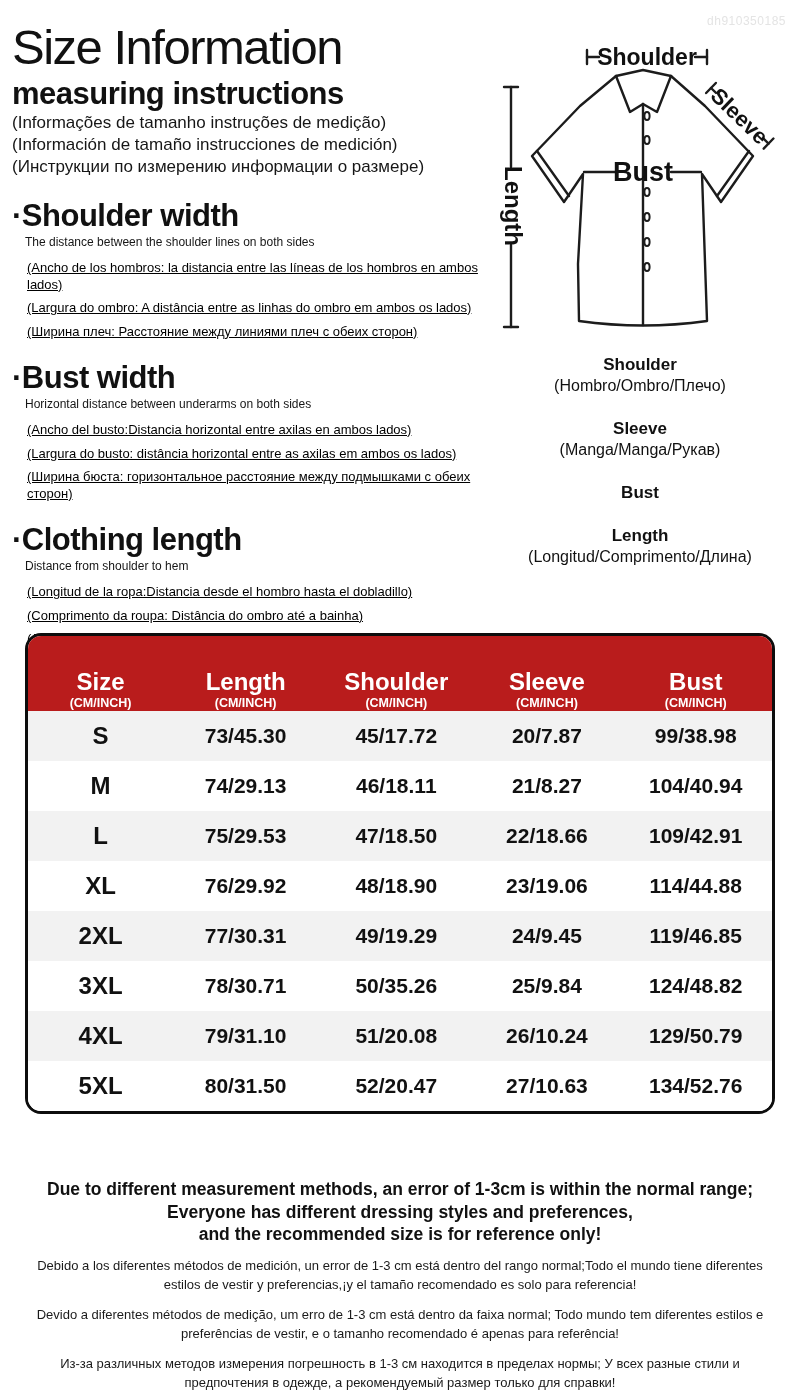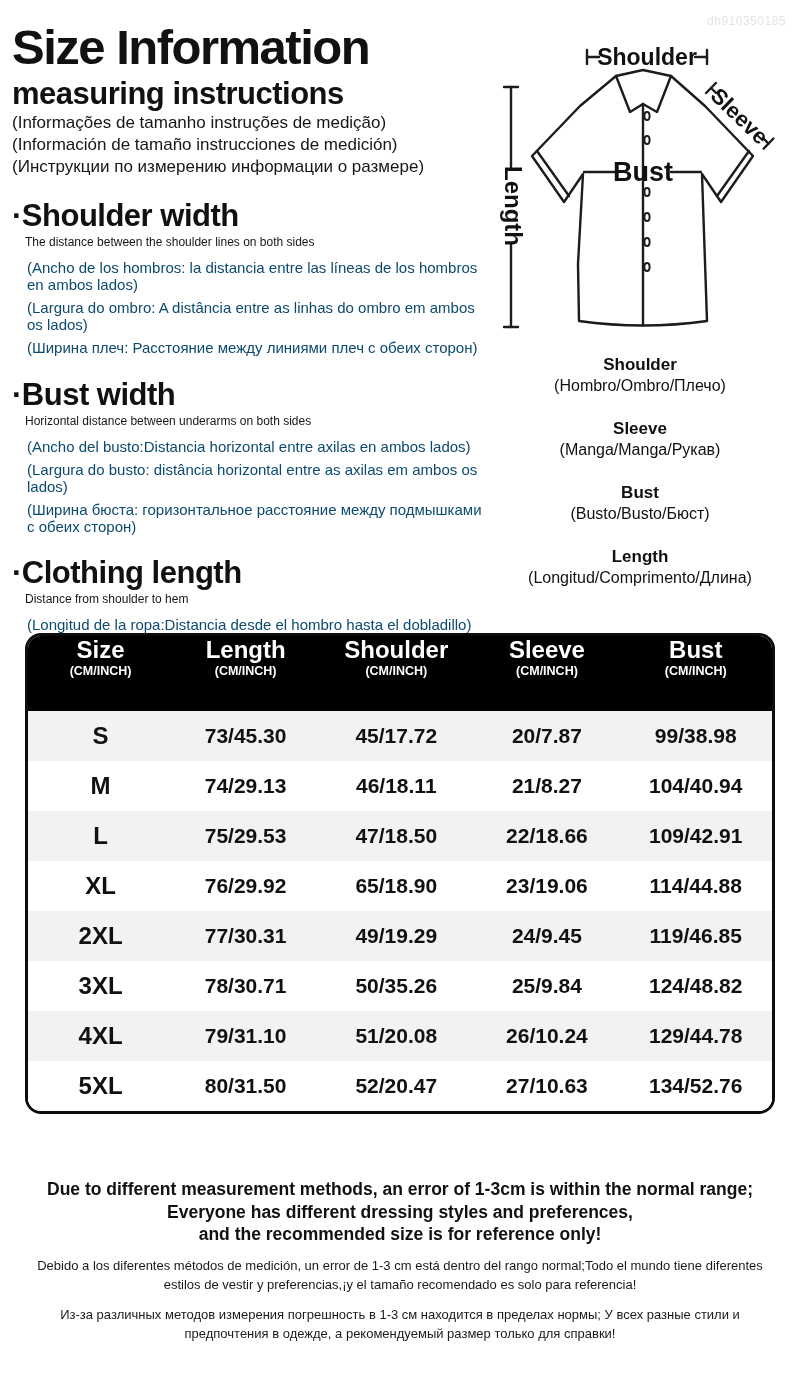--- a/index.html
+++ b/index.html
@@ -3,45 +3,45 @@
 <meta charset="utf-8">
 <style>
   * { margin:0; padding:0; box-sizing:border-box; }
   html,body { width:800px; height:1390px; background:#ffffff; }
   body { font-family:"Liberation Sans", sans-serif; color:#111; position:relative; overflow:hidden; }
 
   .page { position:absolute; inset:0; }
 
   
   .intro { position:absolute; left:12px; top:20px; width:474px; }
-  .main-title { font-size:49px; font-weight:bold; letter-spacing:-1.5px; line-height:54px; }
+  .main-title { font-size:49px; font-weight:normal; letter-spacing:-1.5px; line-height:54px; }
   .sub-title  { font-size:31px; font-weight:bold; letter-spacing:-0.5px; line-height:36px; margin-top:2px; }
   .title-trans div { font-size:17px; line-height:22px; color:#161616; }
 
   .section { margin-top:24px; }
   .section-head { font-size:31px; font-weight:bold; letter-spacing:-0.5px; line-height:28px; }
   .section-desc { font-size:12px; line-height:21px; margin:2px 0 4px 13px; color:#161616; }
-  .section-trans p { font-size:15px; line-height:16.5px; margin:7px 0 0 0; padding-left:15px; color:#0c4a6e; }
+  .section-trans p { font-size:13px; line-height:16.5px; margin:7px 0 0 0; padding-left:15px; color:#000000;text-decoration:underline; }
 
   
   .diagram-col { position:absolute; left:480px; top:0; width:320px; }
   .watermark { position:absolute; top:14px; right:14px; font-size:12px; color:#e4e4e4; letter-spacing:0.5px; }
   .shirt-svg { display:block; margin-top:24px; }
   .shirt-svg line, .shirt-svg path, .shirt-svg ellipse { stroke:#1c1c1c; stroke-width:2.4; fill:none; stroke-linecap:round; stroke-linejoin:round; }
   .shirt-svg ellipse { stroke-width:2; }
   .shirt-svg text { fill:#111; stroke:none; font-family:"Liberation Sans", sans-serif; font-weight:bold; }
 
   .legend { text-align:center; margin-top:8px; }
   .legend-group { margin-bottom:22px; }
   .legend-en { font-size:17px; font-weight:bold; line-height:21px; }
   .legend-tr { font-size:16px; line-height:21px; }
 
   
   .size-table { position:absolute; left:25px; top:633px; width:750px; border:3px solid #0d0d0d; border-radius:16px; overflow:hidden; background:#fff; }
-  .t-header { display:flex; background:#000000; color:#fff; height:75px; align-items:flex-start; }
+  .t-header { display:flex; background:#b91c1c; color:#fff; height:75px; align-items:flex-end; }
   .t-hcell { text-align:center; }
   .t-hlabel { font-size:24px; font-weight:bold; line-height:28px; }
   .t-hunit  { font-size:12.5px; font-weight:bold; line-height:15px; }
   .t-row { display:flex; height:50px; align-items:center; background:#fff; }
   .t-row.alt { background:#f2f2f2; }
   .t-cell { text-align:center; font-weight:bold; font-size:21px; }
   .t-cell.size { font-size:24px; }
   .c1 { width:19.5%; } .c2 { width:19.5%; } .c3 { width:21%; } .c4 { width:19.5%; } .c5 { width:20.5%; }
 
   
@@ -154,21 +154,20 @@
       <div class="legend-group">
         <div class="legend-en">Shoulder</div>
         <div class="legend-tr">(Hombro/Ombro/Плечо)</div>
       </div>
       <div class="legend-group">
         <div class="legend-en">Sleeve</div>
         <div class="legend-tr">(Manga/Manga/Рукав)</div>
       </div>
       <div class="legend-group">
         <div class="legend-en">Bust</div>
-        <div class="legend-tr">(Busto/Busto/Бюст)</div>
       </div>
       <div class="legend-group">
         <div class="legend-en">Length</div>
         <div class="legend-tr">(Longitud/Comprimento/Длина)</div>
       </div>
     </div>
   </div>
 
   <div class="size-table">
     <div class="t-header">
@@ -211,21 +210,21 @@
     <div class="t-row alt">
       <div class="t-cell size c1">L</div>
       <div class="t-cell c2">75/29.53</div>
       <div class="t-cell c3">47/18.50</div>
       <div class="t-cell c4">22/18.66</div>
       <div class="t-cell c5">109/42.91</div>
     </div>
     <div class="t-row">
       <div class="t-cell size c1">XL</div>
       <div class="t-cell c2">76/29.92</div>
-      <div class="t-cell c3">65/18.90</div>
+      <div class="t-cell c3">48/18.90</div>
       <div class="t-cell c4">23/19.06</div>
       <div class="t-cell c5">114/44.88</div>
     </div>
     <div class="t-row alt">
       <div class="t-cell size c1">2XL</div>
       <div class="t-cell c2">77/30.31</div>
       <div class="t-cell c3">49/19.29</div>
       <div class="t-cell c4">24/9.45</div>
       <div class="t-cell c5">119/46.85</div>
     </div>
@@ -234,34 +233,35 @@
       <div class="t-cell c2">78/30.71</div>
       <div class="t-cell c3">50/35.26</div>
       <div class="t-cell c4">25/9.84</div>
       <div class="t-cell c5">124/48.82</div>
     </div>
     <div class="t-row alt">
       <div class="t-cell size c1">4XL</div>
       <div class="t-cell c2">79/31.10</div>
       <div class="t-cell c3">51/20.08</div>
       <div class="t-cell c4">26/10.24</div>
-      <div class="t-cell c5">129/44.78</div>
+      <div class="t-cell c5">129/50.79</div>
     </div>
     <div class="t-row">
       <div class="t-cell size c1">5XL</div>
       <div class="t-cell c2">80/31.50</div>
       <div class="t-cell c3">52/20.47</div>
       <div class="t-cell c4">27/10.63</div>
       <div class="t-cell c5">134/52.76</div>
     </div>
   </div>
 
   <div class="disclaimer">
     <div class="disc-en">
       <div>Due to different measurement methods, an error of 1-3cm is within the normal range;</div>
       <div>Everyone has different dressing styles and preferences,</div>
       <div>and the recommended size is for reference only!</div>
     </div>
     <div class="disc-block">Debido a los diferentes métodos de medición, un error de 1-3 cm está dentro del rango normal;Todo el mundo tiene diferentes estilos de vestir y preferencias,¡y el tamaño recomendado es solo para referencia!</div>
+    <div class="disc-block">Devido a diferentes métodos de medição, um erro de 1-3 cm está dentro da faixa normal; Todo mundo tem diferentes estilos e preferências de vestir, e o tamanho recomendado é apenas para referência!</div>
     <div class="disc-block">Из-за различных методов измерения погрешность в 1-3 см находится в пределах нормы; У всех разные стили и предпочтения в одежде, а рекомендуемый размер только для справки!</div>
   </div>
 
 </div>
 
 </body></html>

